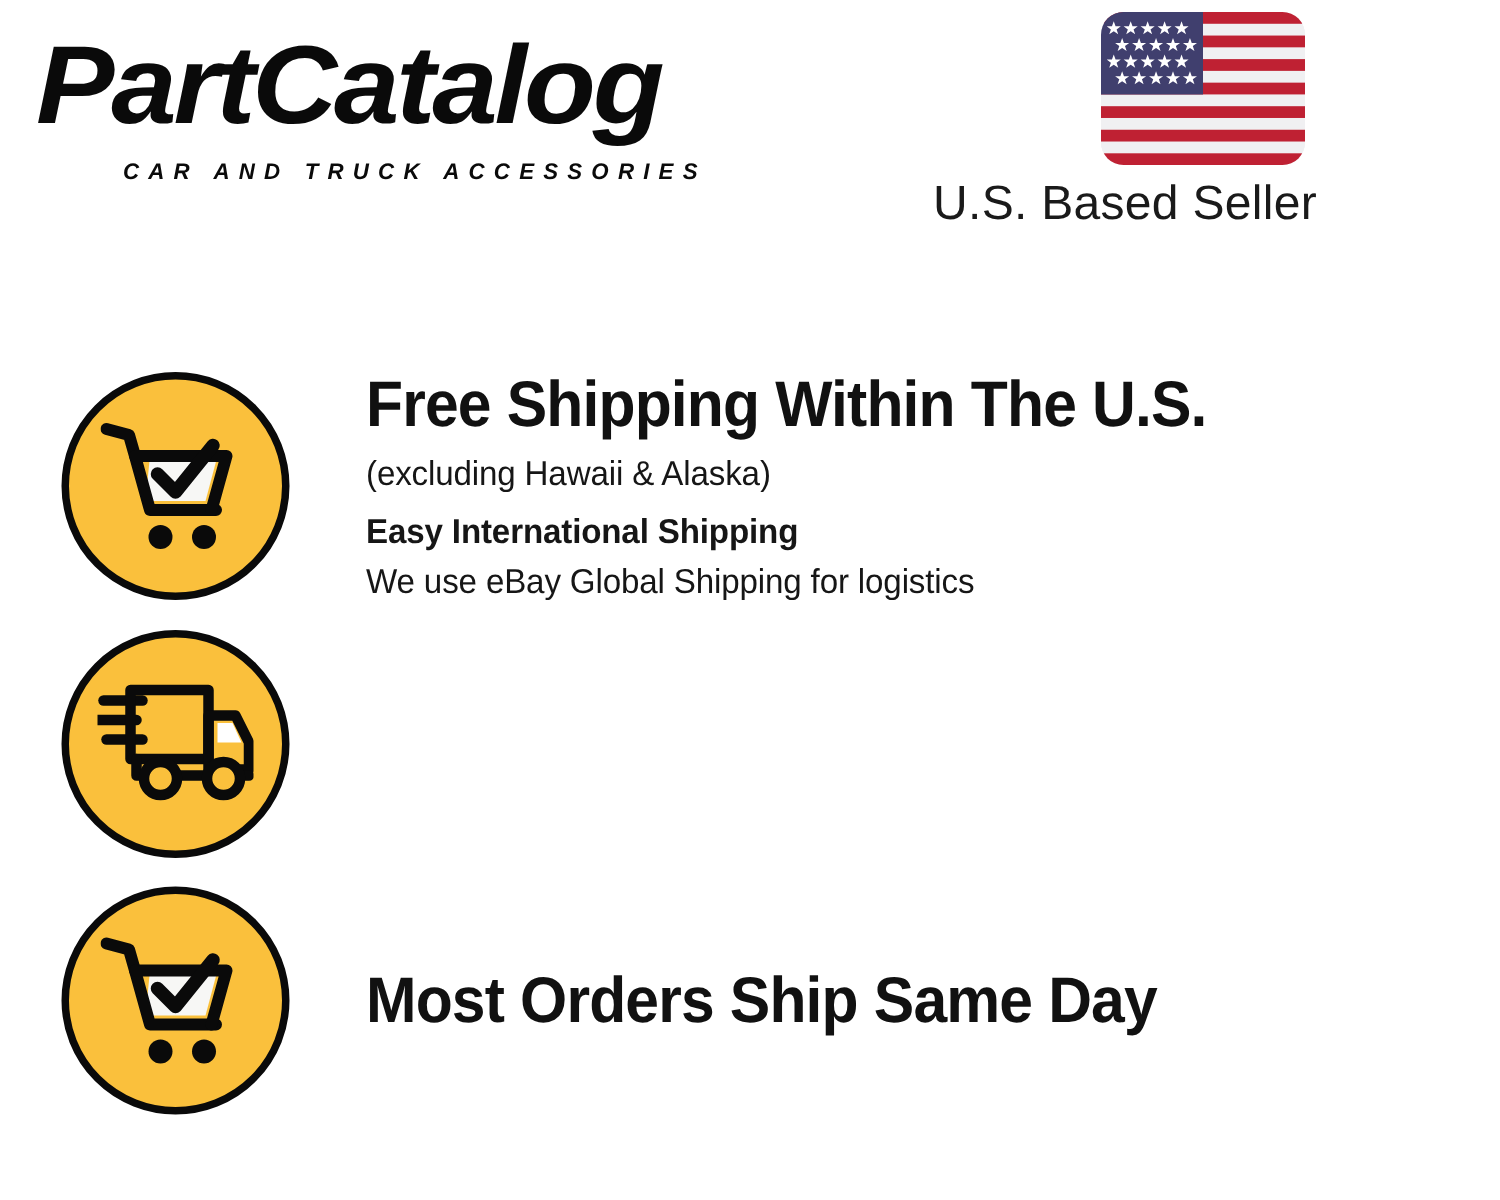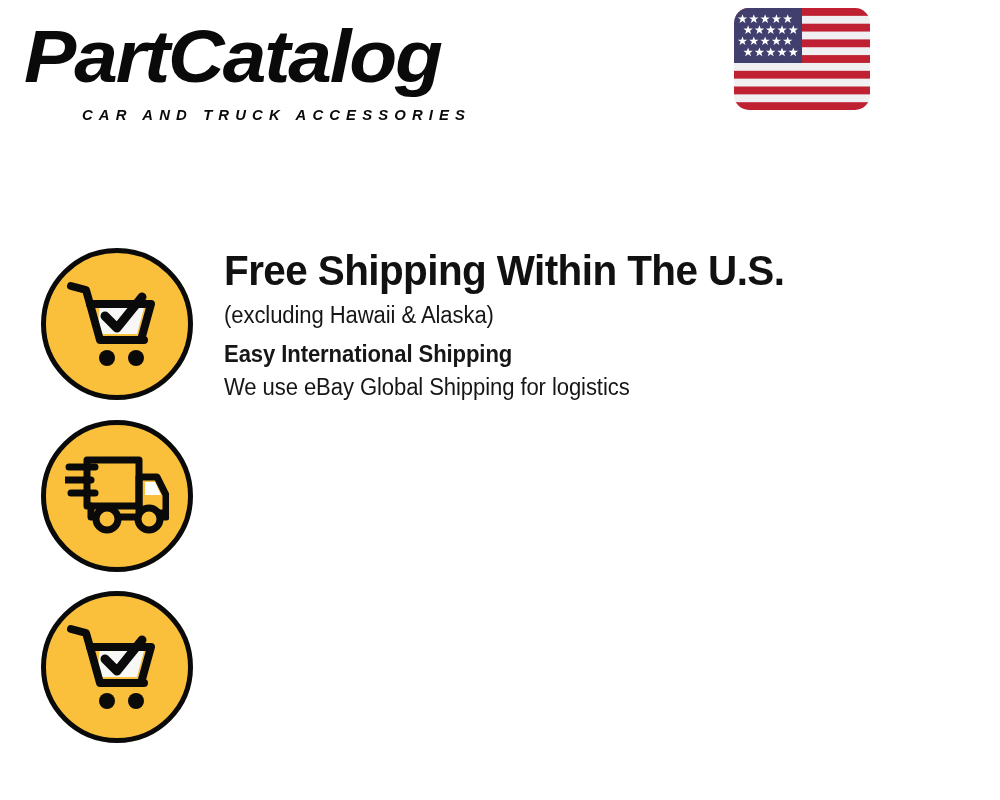--- a/index.html
+++ b/index.html
@@ -106,20 +106,21 @@
     top: 175px;
     width: 1000px;
     height: 625px;
   }
   .feature-row {
     position: absolute;
     left: 0;
     width: 1000px;
     display: flex;
     align-items: center;
+    gap: 20px;
   }
   .feature-row.row-0 { top: 69px;  height: 160px; }
   .feature-row.row-1 { top: 241px; height: 160px; }
   .feature-row.row-2 { top: 412px; height: 160px; }
 
   .icon-badge {
     position: relative;
     flex: 0 0 auto;
     margin-left: 41px;
     width: 152px;
@@ -210,20 +211,21 @@
           <polygon points="53.7,28.4 54.9,31.7 58.4,31.7 55.6,33.8 56.7,37.1 53.7,35.1 50.7,37.1 51.8,33.8 49.0,31.7 52.5,31.7"></polygon>
 
           <polygon points="14.1,39.5 15.3,42.8 18.8,42.8 16.0,44.9 17.1,48.2 14.1,46.2 11.1,48.2 12.2,44.9 9.4,42.8 12.9,42.8"></polygon>
           <polygon points="25.4,39.5 26.6,42.8 30.1,42.8 27.3,44.9 28.4,48.2 25.4,46.2 22.4,48.2 23.5,44.9 20.7,42.8 24.2,42.8"></polygon>
           <polygon points="36.7,39.5 37.9,42.8 41.4,42.8 38.6,44.9 39.7,48.2 36.7,46.2 33.7,48.2 34.8,44.9 32.0,42.8 35.5,42.8"></polygon>
           <polygon points="48.0,39.5 49.2,42.8 52.7,42.8 49.9,44.9 51.0,48.2 48.0,46.2 45.0,48.2 46.1,44.9 43.3,42.8 46.8,42.8"></polygon>
           <polygon points="59.3,39.5 60.5,42.8 64.0,42.8 61.2,44.9 62.3,48.2 59.3,46.2 56.3,48.2 57.4,44.9 54.6,42.8 58.1,42.8"></polygon>
         </g>
       </svg>
     </div>
+    <div class="seller-text">U.S. Based Seller</div>
   </div>
 </div>
 
 <div class="features">
 
   <div class="feature-row row-0">
     <div class="icon-badge">
       <svg width="100" height="92" viewBox="0 0 100 92" xmlns="http://www.w3.org/2000/svg" aria-hidden="true">
         <path d="M33 26 L78 26 L70 56 L30 56 Z" fill="#F7F7F5"></path>
         <path d="M4 8 L19 12 L23 26 L33 62 L77 62" fill="none" stroke="#0a0a0a" stroke-width="8" stroke-linecap="round" stroke-linejoin="round"></path>
@@ -268,15 +270,18 @@
     <div class="icon-badge">
       <svg width="100" height="92" viewBox="0 0 100 92" xmlns="http://www.w3.org/2000/svg" aria-hidden="true">
         <path d="M33 26 L78 26 L70 56 L30 56 Z" fill="#F7F7F5"></path>
         <path d="M4 8 L19 12 L23 26 L33 62 L77 62" fill="none" stroke="#0a0a0a" stroke-width="8" stroke-linecap="round" stroke-linejoin="round"></path>
         <path d="M23 26 L84 26 L74 62" fill="none" stroke="#0a0a0a" stroke-width="8" stroke-linecap="round" stroke-linejoin="round"></path>
         <path d="M38 38 L50 50 L75 19" fill="none" stroke="#0a0a0a" stroke-width="9" stroke-linecap="round" stroke-linejoin="round"></path>
         <circle cx="40" cy="80" r="8" fill="#0a0a0a"></circle>
         <circle cx="69" cy="80" r="8" fill="#0a0a0a"></circle>
       </svg>
     </div>
+    <div class="feature-text">
+      <div class="feature-title">Most Orders Ship Same Day</div>
+    </div>
   </div>
 
 </div>
 
 </body></html>

